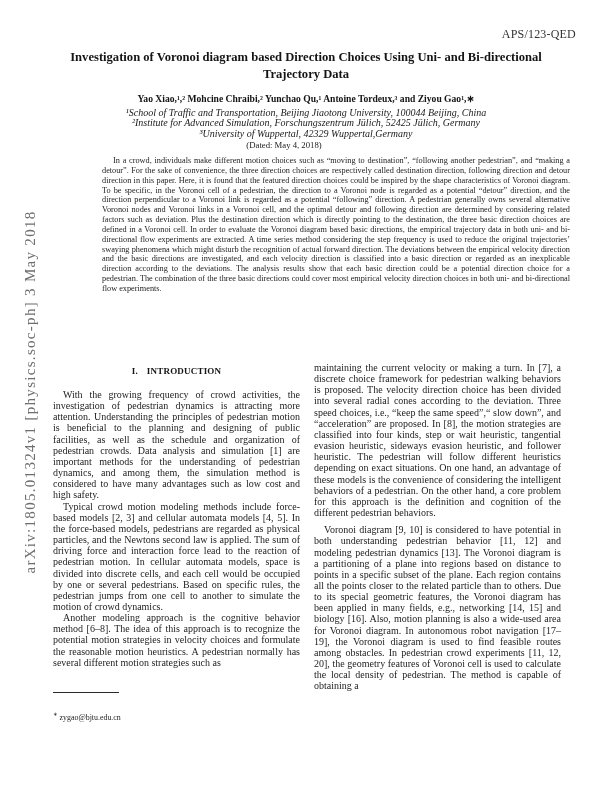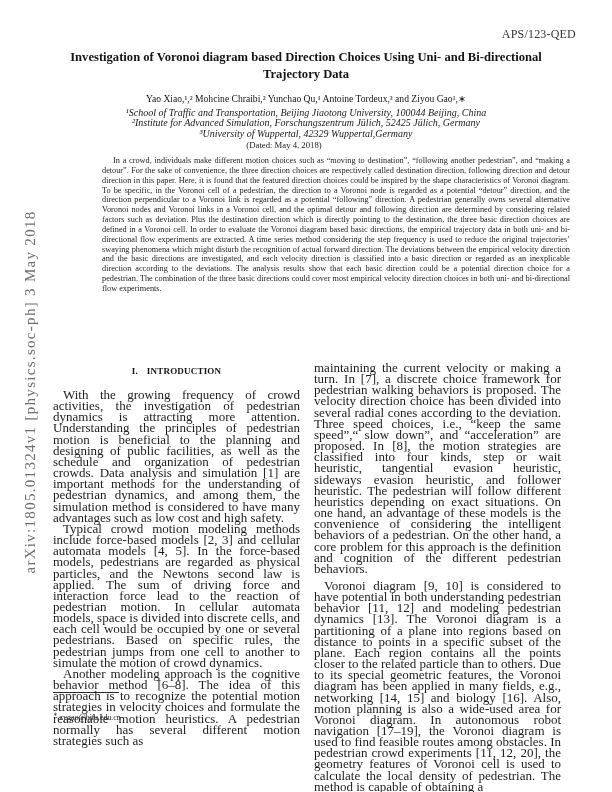--- a/index.html
+++ b/index.html
@@ -25,21 +25,21 @@
     white-space:nowrap;
   }
   .paper-title{
     position:absolute;top:49px;left:66px;width:480px;
     text-align:center;
     font-size:12.6px;font-weight:bold;line-height:1.32;
     color:#141414;
   }
   .authors{
     position:absolute;top:93px;left:0;width:612px;
-    text-align:center;font-size:9.6px;color:#141414;
+    text-align:center;font-size:9.6px;color:#141414;font-weight:bold;
   }
   .affiliations{
     position:absolute;top:108px;left:0;width:612px;
     text-align:center;font-style:italic;
     font-size:10px;line-height:10.4px;color:#202020;
   }
   .dated{
     position:absolute;top:140px;left:0;width:568px;
     text-align:center;font-size:8.7px;color:#202020;
   }
@@ -56,21 +56,21 @@
   .col{flex:1;min-width:0;}
   .section-heading{
     margin:4px 0 13px 0;
     text-align:center;
     font-size:9px;font-weight:bold;letter-spacing:0.2px;
     color:#141414;
   }
   .section-heading .sec-num{margin-right:9px;}
   .body-par{
     margin:0;
-    font-size:13px;line-height:11.15px;
+    font-size:10px;line-height:11.15px;
     text-align:justify;text-indent:10px;
     color:#1c1c1c;
   }
   .body-par.no-indent{text-indent:0;}
   .body-par.gap-above{margin-top:6px;}
   .footnote-rule{
     position:absolute;left:53px;top:692px;width:66px;height:1px;
     background:#2a2a2a;
   }
   .footnote{

